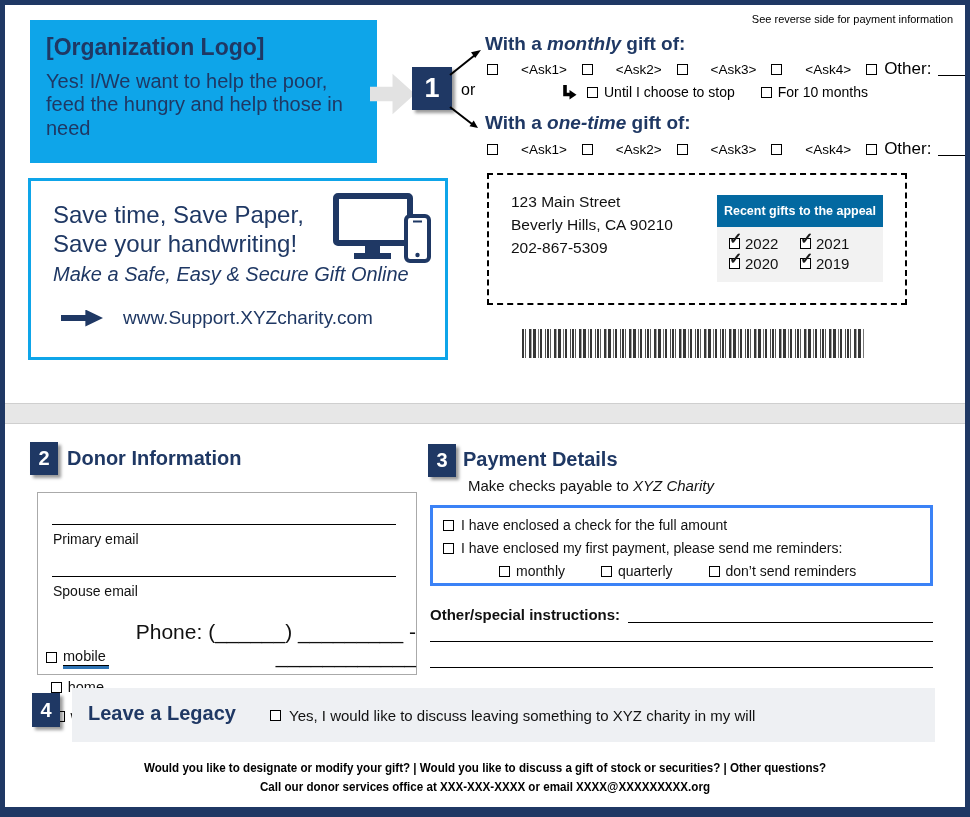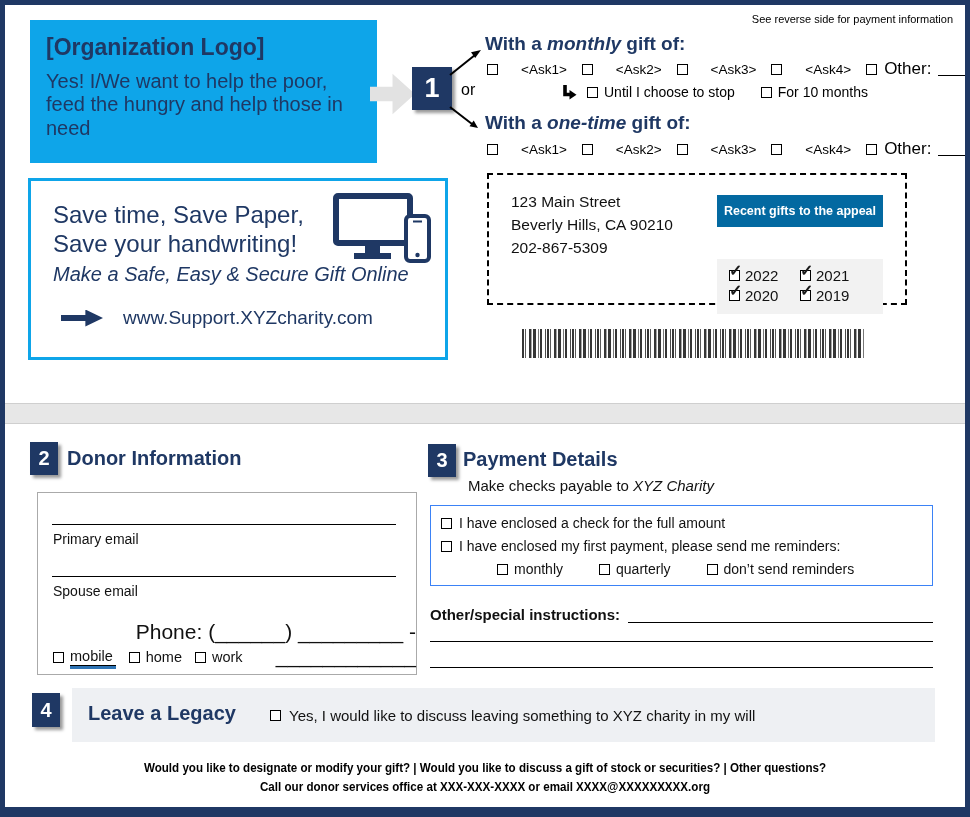--- a/index.html
+++ b/index.html
@@ -56,21 +56,21 @@
       -webkit-clip-path:polygon(0 32%,58% 32%,58% 0,100% 50%,58% 100%,58% 68%,0 68%);
       clip-path:polygon(0 32%,58% 32%,58% 0,100% 50%,58% 100%,58% 68%,0 68%);}
   #online-url{font-size:19px;color:#1f3864;}
   #device-icon{position:absolute;right:12px;top:12px;}
 
   
   #address-box{left:482px;top:168px;width:420px;height:132px;border:2px dashed #000;box-sizing:border-box;}
   #address-lines{position:absolute;left:22px;top:16px;font-size:15.5px;line-height:1.48;color:#111;}
   #gifts-table{position:absolute;left:228px;top:20px;width:166px;}
   #gifts-header{background:#0369a1;color:#fff;font-size:12.5px;font-weight:700;text-align:center;padding:9px 4px;}
-  #gifts-body{background:#f2f2f2;display:grid;grid-template-columns:1fr 1fr;row-gap:3px;padding:8px 12px 10px;margin-top:32px;}
+  #gifts-body{background:#f2f2f2;display:grid;grid-template-columns:1fr 1fr;row-gap:3px;padding:8px 12px 10px;}
   .year-item{display:flex;align-items:center;gap:5px;font-size:15px;color:#111;}
 
   
   #barcode{left:517px;top:324px;width:342px;height:29px;opacity:.88;
     background:repeating-linear-gradient(90deg,
       #1a1a1a 0 2px,#fff 2px 3px,#444 3px 4px,#fff 4px 7px,#1a1a1a 7px 9px,#999 9px 10px,
       #fff 10px 11px,#1a1a1a 11px 14px,#fff 14px 16px,#666 16px 17px,#fff 17px 18px,
       #1a1a1a 18px 20px,#fff 20px 23px,#333 23px 24px,#fff 24px 25px);}
 
   
@@ -85,27 +85,27 @@
   .sec-title{font-size:20px;font-weight:700;color:#1f3864;}
 
   
   #donor-box{left:32px;top:487px;width:380px;height:183px;border:1px solid #aaa;box-sizing:border-box;}
   .wline{position:absolute;border-top:1.5px solid #000;}
   #donor-line1{left:14px;top:31px;width:344px;}
   #donor-label1{position:absolute;left:15px;top:38px;font-size:14px;}
   #donor-line2{left:14px;top:83px;width:344px;}
   #donor-label2{position:absolute;left:15px;top:90px;font-size:14px;}
   #phone-row{position:absolute;left:15px;top:127px;font-size:21px;text-align:right;}
-  #phone-types{position:absolute;left:15px;top:155px;display:flex;align-items:center;gap:13px;}
+  #phone-types{position:absolute;left:8px;top:155px;display:flex;align-items:center;gap:13px;flex-direction:column;}
   .ptype{display:flex;align-items:center;gap:6px;font-size:14.5px;}
   .mobile-underline{border-bottom:1.5px solid #000;box-shadow:0 3px 0 #2e74b5;padding:0 3px 1px 0;}
 
   
   #payable-line{left:463px;top:472px;font-size:15px;color:#111;}
-  #payment-box{left:425px;top:500px;width:503px;height:81px;border:1px solid #3b82f6;box-sizing:border-box;}
+  #payment-box{left:425px;top:500px;width:503px;height:81px;border:3px solid #3b82f6;box-sizing:border-box;}
   .pay-opt{position:absolute;left:10px;display:flex;align-items:center;gap:7px;font-size:14px;}
   #pay-opt1{top:9px;} #pay-opt2{top:32px;}
   #reminder-row{position:absolute;left:0;top:55px;width:100%;display:flex;padding-left:66px;gap:36px;box-sizing:border-box;}
   .rem-opt{display:flex;align-items:center;gap:6px;font-size:14px;}
   #other-row{left:425px;top:601px;width:503px;display:flex;align-items:flex-end;}
   #other-label{font-size:15px;font-weight:700;white-space:nowrap;}
   #other-row .fill-line{flex:1;border-bottom:1.5px solid #000;margin-left:8px;height:14px;}
   #other-line1{left:425px;top:636px;width:503px;}
   #other-line2{left:425px;top:662px;width:503px;}
 

